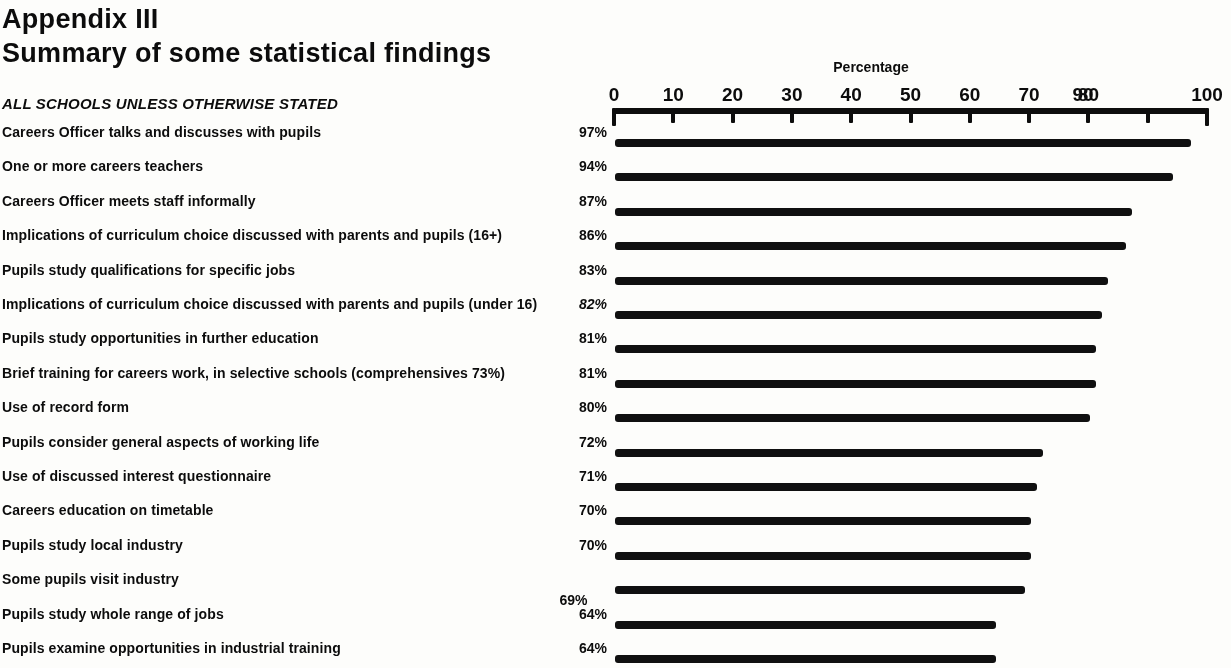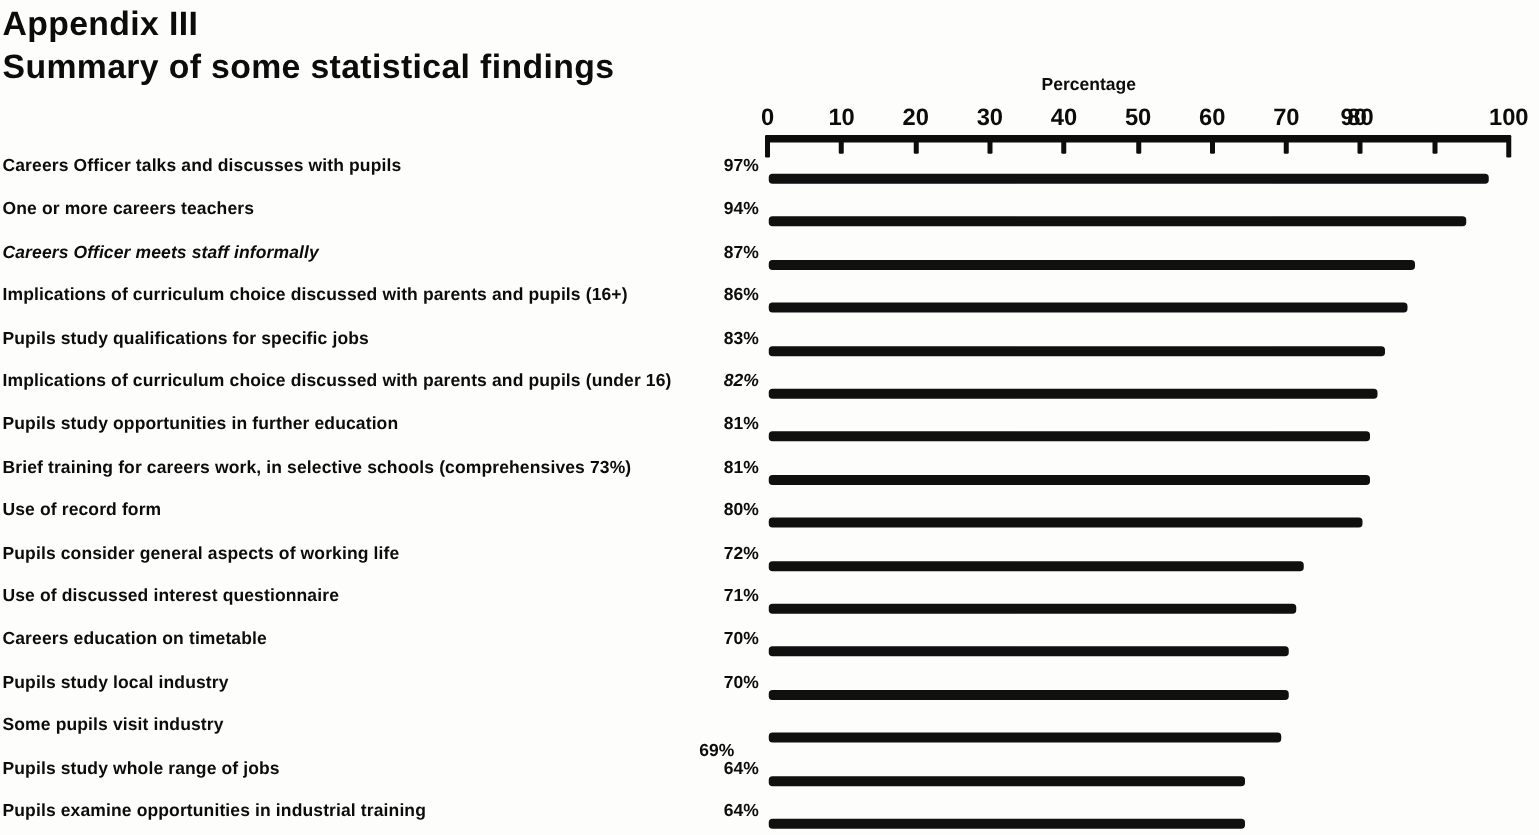--- a/index.html
+++ b/index.html
@@ -66,20 +66,21 @@
     position: absolute; left: 615px; height: 8px;
     background: #101010; border-radius: 3px;
   }
 </style>
 </head>
 <body>
 
 <div class="page">
   <div class="h-appendix">Appendix III</div>
   <div class="h-title">Summary of some statistical findings</div>
+  <div class="scope">ALL SCHOOLS UNLESS OTHERWISE STATED</div>
 
   <div id="chart">
     <div class="axis-title">Percentage</div>
     <div class="axis-line"></div>
 
   <div class="tick-label" style="left: 614px;">0</div>
   <div class="tick-mark end" style="left: 612px;"></div>
 
   <div class="tick-label" style="left: 673.3px;">10</div>
   <div class="tick-mark" style="left: 671.3px;"></div>
@@ -112,21 +113,21 @@
   <div class="tick-mark end" style="left: 1205px;"></div>
 
   <div class="cat" style="top: 124px;">Careers Officer talks and discusses with pupils</div>
   <div class="val" style="top: 124px;">97%</div>
   <div class="bar" style="top: 139px; height: 8px; width: 576.21px; background: rgb(16, 16, 16);"></div>
 
   <div class="cat" style="top: 158.4px;">One or more careers teachers</div>
   <div class="val" style="top: 158.4px;">94%</div>
   <div class="bar" style="top: 173.4px; height: 8px; width: 558.42px; background: rgb(16, 16, 16);"></div>
 
-  <div class="cat" style="top: 192.8px; font-style: italic;">Careers Officer meets staff informally</div>
+  <div class="cat" style="top: 192.8px;">Careers Officer meets staff informally</div>
   <div class="val" style="top: 192.8px;">87%</div>
   <div class="bar" style="top: 207.8px; height: 8px; width: 516.91px; background: rgb(16, 16, 16);"></div>
 
   <div class="cat" style="top: 227.2px;">Implications of curriculum choice discussed with parents and pupils (16+)</div>
   <div class="val" style="top: 227.2px;">86%</div>
   <div class="bar" style="top: 242.2px; height: 8px; width: 510.98px; background: rgb(16, 16, 16);"></div>
 
   <div class="cat" style="top: 261.6px;">Pupils study qualifications for specific jobs</div>
   <div class="val" style="top: 261.6px;">83%</div>
   <div class="bar" style="top: 276.6px; height: 8px; width: 493.19px; background: rgb(16, 16, 16);"></div>

